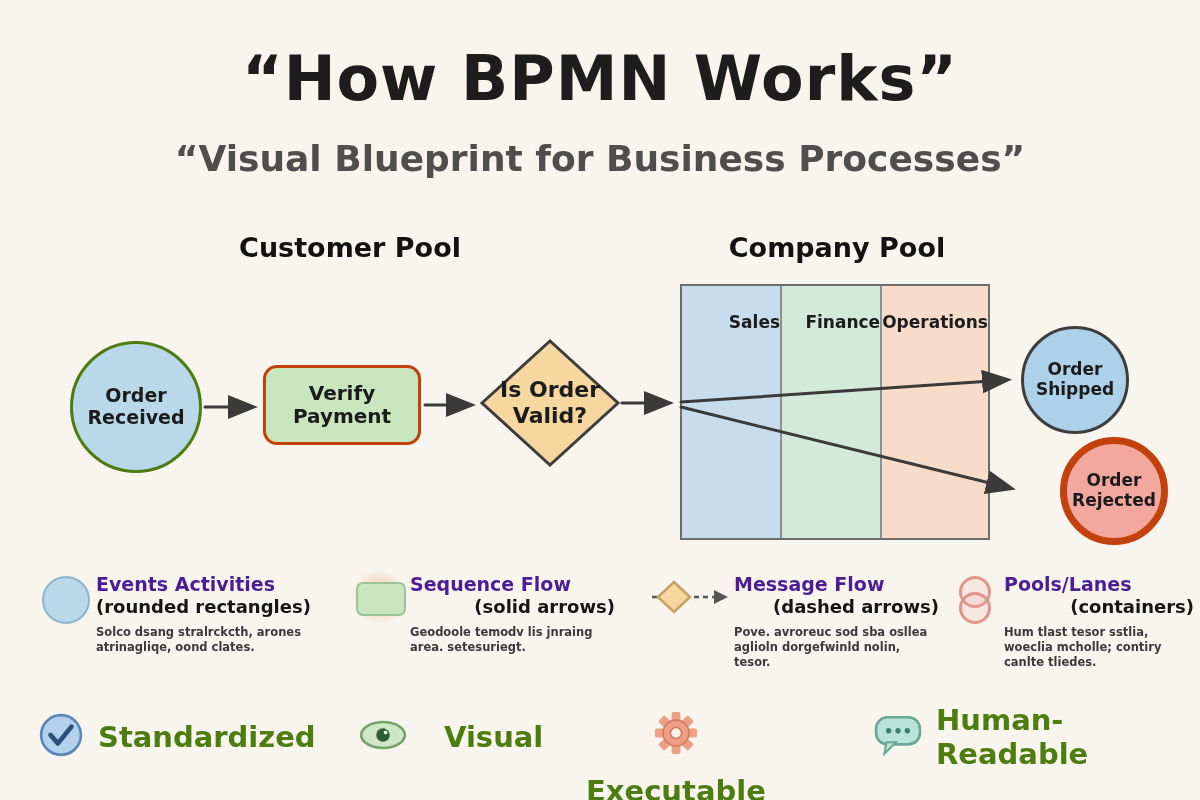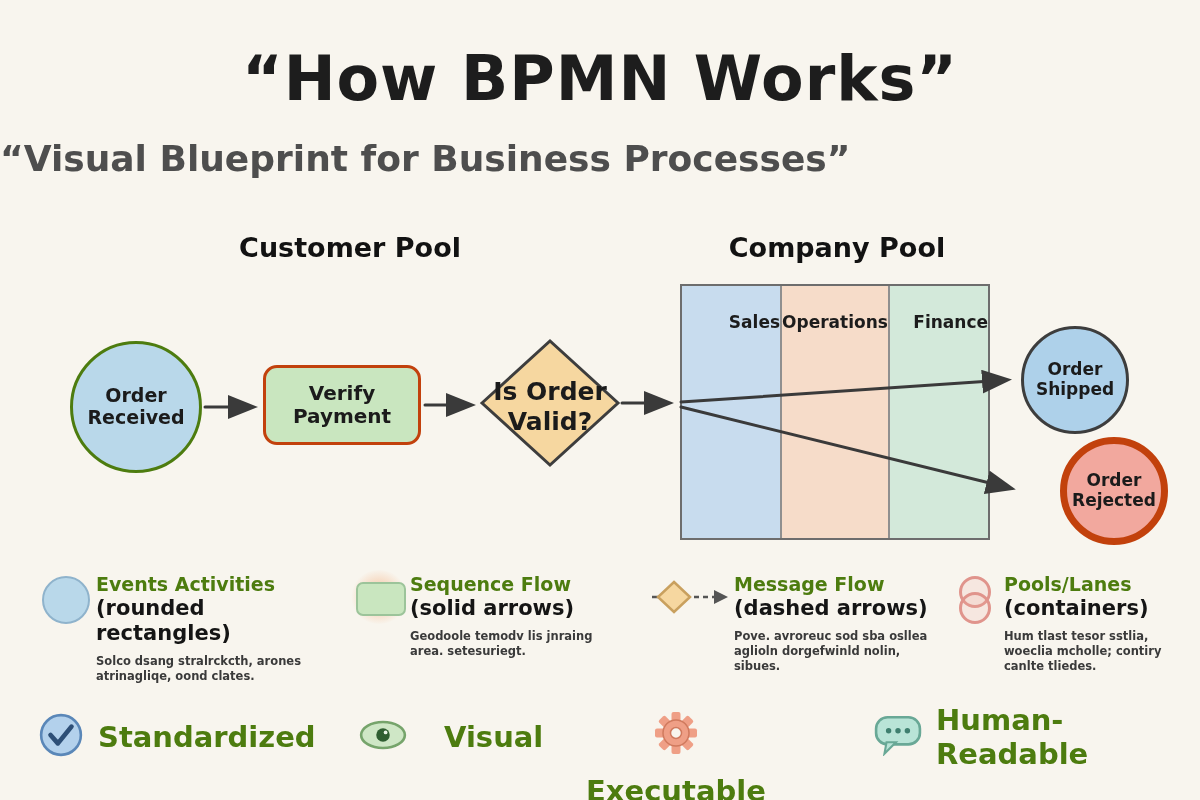--- a/index.html
+++ b/index.html
@@ -7,21 +7,21 @@
     position:relative;width:1200px;height:800px;
     background:#f8f5ee;
     font-family:"DejaVu Sans","Liberation Sans",sans-serif;
     overflow:hidden;
   }
   .title{
     position:absolute;top:42px;left:0;width:100%;text-align:center;
     font-size:62px;font-weight:800;color:#1d1d1d;letter-spacing:1px;
   }
   .subtitle{
-    position:absolute;top:138px;left:0;width:100%;
+    position:absolute;top:138px;left:0;width:100%;text-align:center;
     font-size:36px;font-weight:700;color:#4e4e4e;
   }
   .pool-label{position:absolute;font-size:27px;font-weight:700;color:#121212;text-align:center;}
   .pool-label.customer{left:225px;top:232px;width:250px;}
   .pool-label.company{left:712px;top:232px;width:250px;}
 
   .pool{position:absolute;left:680px;top:284px;width:310px;height:256px;
         border:2px solid #6d6d6d;display:flex;box-sizing:border-box;}
   .lane{flex:1;padding-top:26px;text-align:right;font-size:17px;font-weight:700;color:#1c1c1c;}
   .lane + .lane{border-left:2px solid #8f8f8f;}
@@ -32,30 +32,30 @@
   svg.arrows{position:absolute;left:0;top:0;pointer-events:none;}
 
   .node{position:absolute;display:flex;align-items:center;justify-content:center;
         text-align:center;font-weight:700;color:#1b1b1b;box-sizing:border-box;line-height:1.15;}
   .circle{border-radius:50%;}
   .start{left:70px;top:341px;width:132px;height:132px;background:#b9d8ea;border:3px solid #4d7c0f;font-size:19px;}
   .task{left:263px;top:365px;width:158px;height:80px;background:#c9e6bf;border:3px solid #c2410c;border-radius:14px;font-size:20px;}
   .shipped{left:1021px;top:326px;width:108px;height:108px;background:#aed1ea;border:3px solid #3d3d3d;font-size:17px;}
   .rejected{left:1060px;top:437px;width:108px;height:108px;background:#f2a89e;border:7px solid #c2410c;font-size:17px;}
   .gateway-text{position:absolute;left:486px;top:377px;width:128px;text-align:center;
-                font-size:25px;font-weight:700;color:#1b1b1b;line-height:1.2;}
+                font-size:22px;font-weight:700;color:#1b1b1b;line-height:1.2;}
 
   .legend-item{position:absolute;display:flex;}
   .legend-item.l1{left:36px;top:574px;width:285px;}
   .legend-item.l2{left:350px;top:574px;width:290px;}
   .legend-item.l3{left:650px;top:574px;width:295px;}
   .legend-item.l4{left:944px;top:574px;width:250px;}
   .leg-icon{flex:0 0 60px;display:flex;align-items:flex-start;justify-content:center;padding-top:2px;position:relative;}
-  .leg-text .t{font-size:19px;font-weight:700;color:#4d7c0f;line-height:1.15;}
-  .leg-text .s{font-size:21px;font-weight:700;color:#151515;line-height:1.2;}
+  .leg-text .t{font-size:19px;font-weight:700;color:#4c1d95;line-height:1.15;}
+  .leg-text .s{font-size:18px;font-weight:700;color:#151515;line-height:1.2;text-align:right;}
   .leg-text .d{margin-top:8px;font-size:11.5px;font-weight:600;color:#3a3a3a;line-height:1.3;max-width:205px;}
 
   .event-dot{width:44px;height:44px;border-radius:50%;background:#b9d8ea;border:2px solid #8fb3cc;}
   .seq-wrap{position:relative;width:56px;height:44px;}
   .seq-blob{position:absolute;left:-2px;top:-6px;width:58px;height:54px;border-radius:50%;
             background:radial-gradient(circle,rgba(243,166,112,0.75) 0%,rgba(243,166,112,0.0) 70%);}
   .seq-rect{position:absolute;left:4px;top:6px;width:46px;height:30px;border-radius:7px;
             background:#c9e6bf;border:2px solid #9cc49a;}
   .pools-rings{position:relative;width:44px;height:52px;}
   .ring{position:absolute;width:26px;height:26px;border-radius:50%;
@@ -78,25 +78,25 @@
   <div class="title">“How BPMN Works”</div>
   <div class="subtitle">“Visual Blueprint for Business Processes”</div>
 
   <div class="pool-label customer">Customer Pool</div>
   <div class="pool-label company">Company Pool</div>
 
   <div class="pool">
     <div class="lane lane-sales">
       <span>Sales</span>
     </div>
+    <div class="lane lane-finance">
+      <span>Finance</span>
+    </div>
     <div class="lane lane-operations">
       <span>Operations</span>
-    </div>
-    <div class="lane lane-finance">
-      <span>Finance</span>
     </div>
   </div>
 
   <svg class="arrows" width="1200" height="800">
     <defs>
       <marker id="ah" markerWidth="10" markerHeight="8" refX="8" refY="4" orient="auto">
         <path d="M0,0 L10,4 L0,8 Z" fill="#3a3a3a"></path>
       </marker>
     </defs>
     <polygon points="482,403 550,341 618,403 550,465" fill="#f6d7a0" stroke="#3d3d3d" stroke-width="3"></polygon>
@@ -151,21 +151,21 @@
       <svg width="84" height="42" viewBox="0 0 84 42">
         <line x1="2" y1="21" x2="12" y2="21" stroke="#555" stroke-width="2.5"></line>
         <polygon points="24,6 40,21 24,36 8,21" fill="#f6d7a0" stroke="#c9a05e" stroke-width="2.5"></polygon>
         <line x1="44" y1="21" x2="64" y2="21" stroke="#555" stroke-width="2.5" stroke-dasharray="5 4"></line>
         <polygon points="64,14 78,21 64,28" fill="#555"></polygon>
       </svg>
     </div>
     <div class="leg-text">
       <div class="t">Message Flow</div>
       <div class="s">(dashed arrows)</div>
-      <div class="d">Pove. avroreuc sod sba osllea aglioln dorgefwinld nolin, sibues.</div>
+      <div class="d">Pove. avroreuc sod sba osllea aglioln dorgefwinld nolin, tesor.</div>
     </div>
   </div>
 
   <div class="legend-item l4">
     <div class="leg-icon">
       <div class="pools-rings">
         <div class="ring r1"></div>
         <div class="ring r2"></div>
       </div>
     </div>

